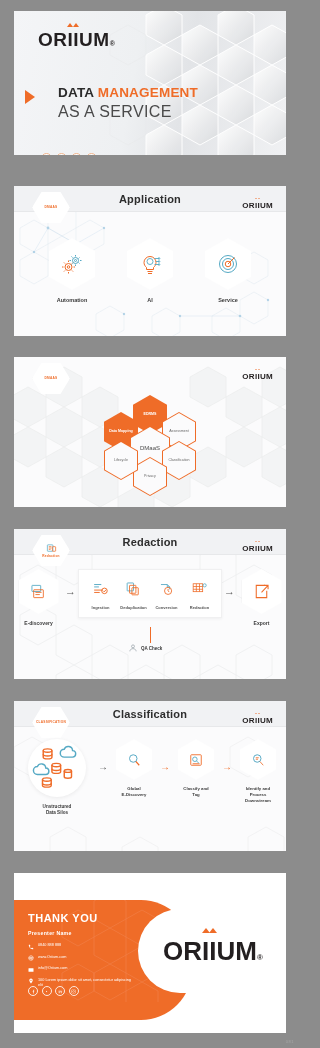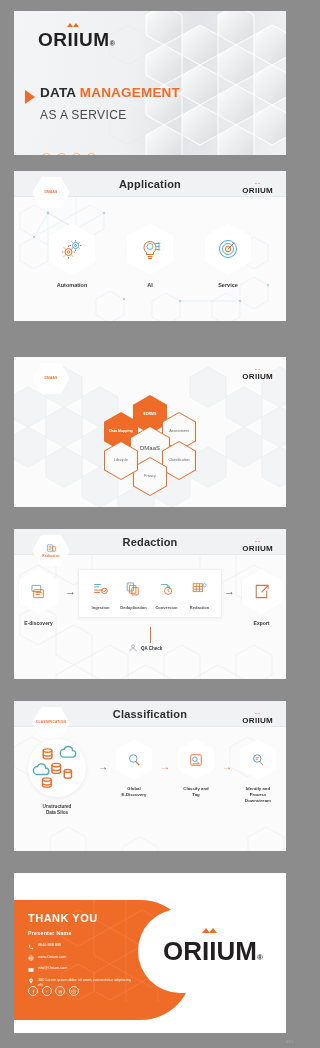--- a/index.html
+++ b/index.html
@@ -37,24 +37,24 @@
   .s1-logo .logo { font-size: 19px; }
   .s1-logo .logo .lg-i::after { top: -0.30em; }
   .s1-logo .logo sup { font-size: 7px; vertical-align: super; }
 
   .s1-arrow {
     position: absolute; left: 11px; top: 79px;
     width: 0; height: 0;
     border-top: 7px solid transparent; border-bottom: 7px solid transparent;
     border-left: 10px solid #ef6c28;
   }
-  .s1-head { position: absolute; left: 26px; top: 74px; }
+  .s1-head { position: absolute; left: 44px; top: 74px; }
   .s1-line1 { font-size: 13.5px; font-weight: 700; letter-spacing: .2px; color: #2b2b2b; }
   .s1-line1 em { font-style: normal; color: #ef6c28; }
-  .s1-line2 { font-size: 12px; font-weight: 400; letter-spacing: .4px; color: #4a4a4a; margin-top: 8px; }
+  .s1-line2 { font-size: 16px; font-weight: 400; letter-spacing: .4px; color: #4a4a4a; margin-top: 3px; }
 
   .socials { position: absolute; left: 27px; top: 142px; display: flex; gap: 4px; }
   .soc {
     width: 11px; height: 11px; border-radius: 50%;
     border: 0.7px solid #f0b48c; background: #fdfdfd;
     display: flex; align-items: center; justify-content: center;
   }
 
   
   .cslide { background: #fbfbfc; }
@@ -73,21 +73,21 @@
     width: 38px; height: 33px;
     background: #ffffff;
     clip-path: polygon(25% 3%, 75% 3%, 100% 50%, 75% 97%, 25% 97%, 0% 50%);
     display: flex; flex-direction: column; align-items: center; justify-content: center;
     box-shadow: 0 1px 3px rgba(0,0,0,.10);
   }
   .badge-txt { font-size: 3.2px; font-weight: 700; color: #ef6c28; letter-spacing: .25px; text-align: center; line-height: 1.2; }
   .badge-ico { width: 11px; height: 11px; margin-bottom: 1px; }
 
   
-  #slide2 { top: 171px; height: 150px; }
+  #slide2 { top: 186px; height: 150px; }
   .s2-row { position: absolute; left: 0; right: 0; top: 52px; display: flex; justify-content: center; gap: 16px; }
   .hexcard { display: flex; flex-direction: column; align-items: center; width: 62px; }
   .hexshape {
     width: 46px; height: 52px; background: #fff;
     clip-path: polygon(50% 0%, 100% 25%, 100% 75%, 50% 100%, 0% 75%, 0% 25%);
     display: flex; align-items: center; justify-content: center;
     filter: drop-shadow(0 1px 3px rgba(0,0,0,.10));
   }
   .hexshape svg { width: 24px; height: 24px; }
   .hexlabel { margin-top: 7px; font-size: 5.5px; font-weight: 700; color: #3a3a3a; text-align: center; }

